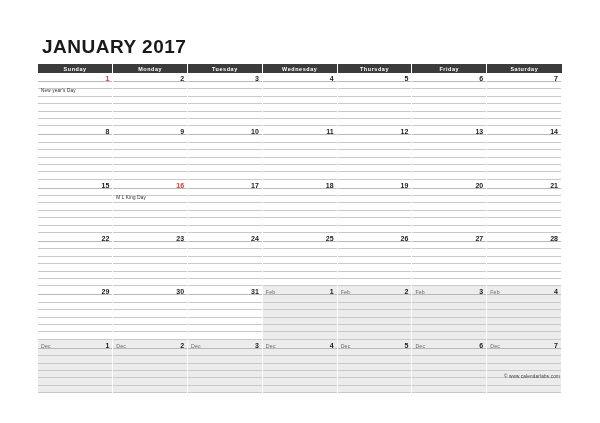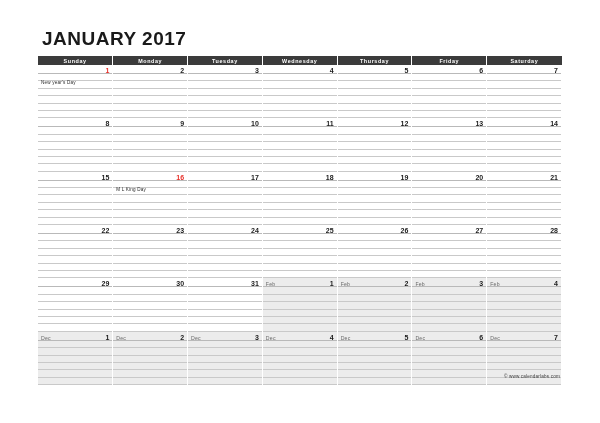--- a/index.html
+++ b/index.html
@@ -13,21 +13,21 @@
     position:relative;
     width:600px;height:423px;
     box-sizing:border-box;
     padding:28px 38px 0 38px;
   }
   .title{
     font-size:19px;
     font-weight:bold;
     letter-spacing:0.5px;
     color:#1a1a1a;
-    margin:0 0 6px 4px;
+    margin:8px 0 6px 4px;
     font-family:"Liberation Sans", sans-serif;
   }
   table.cal{
     border-collapse:collapse;
     width:524px;
     table-layout:fixed;
   }
   table.cal th{
     background:#3b3b3b;
     color:#ffffff;

